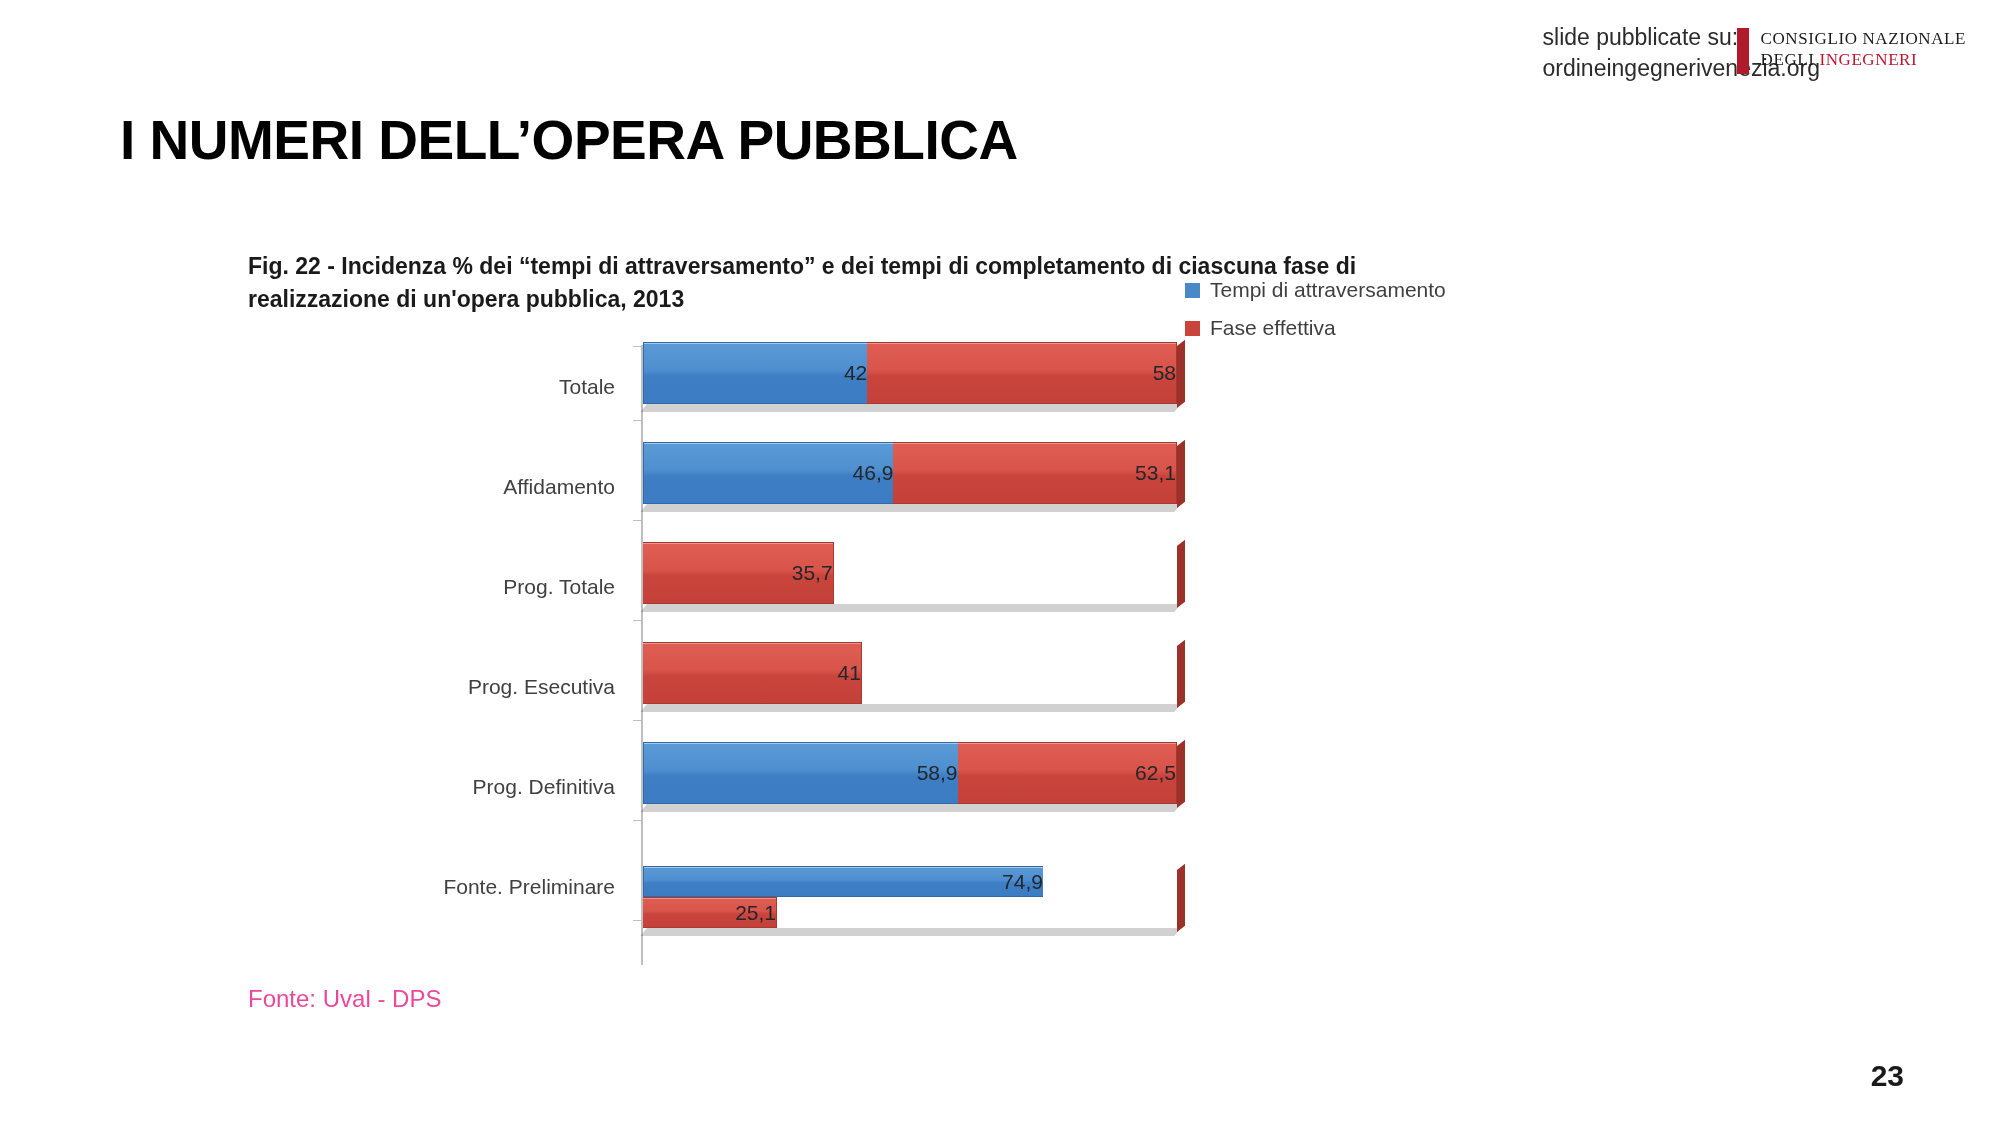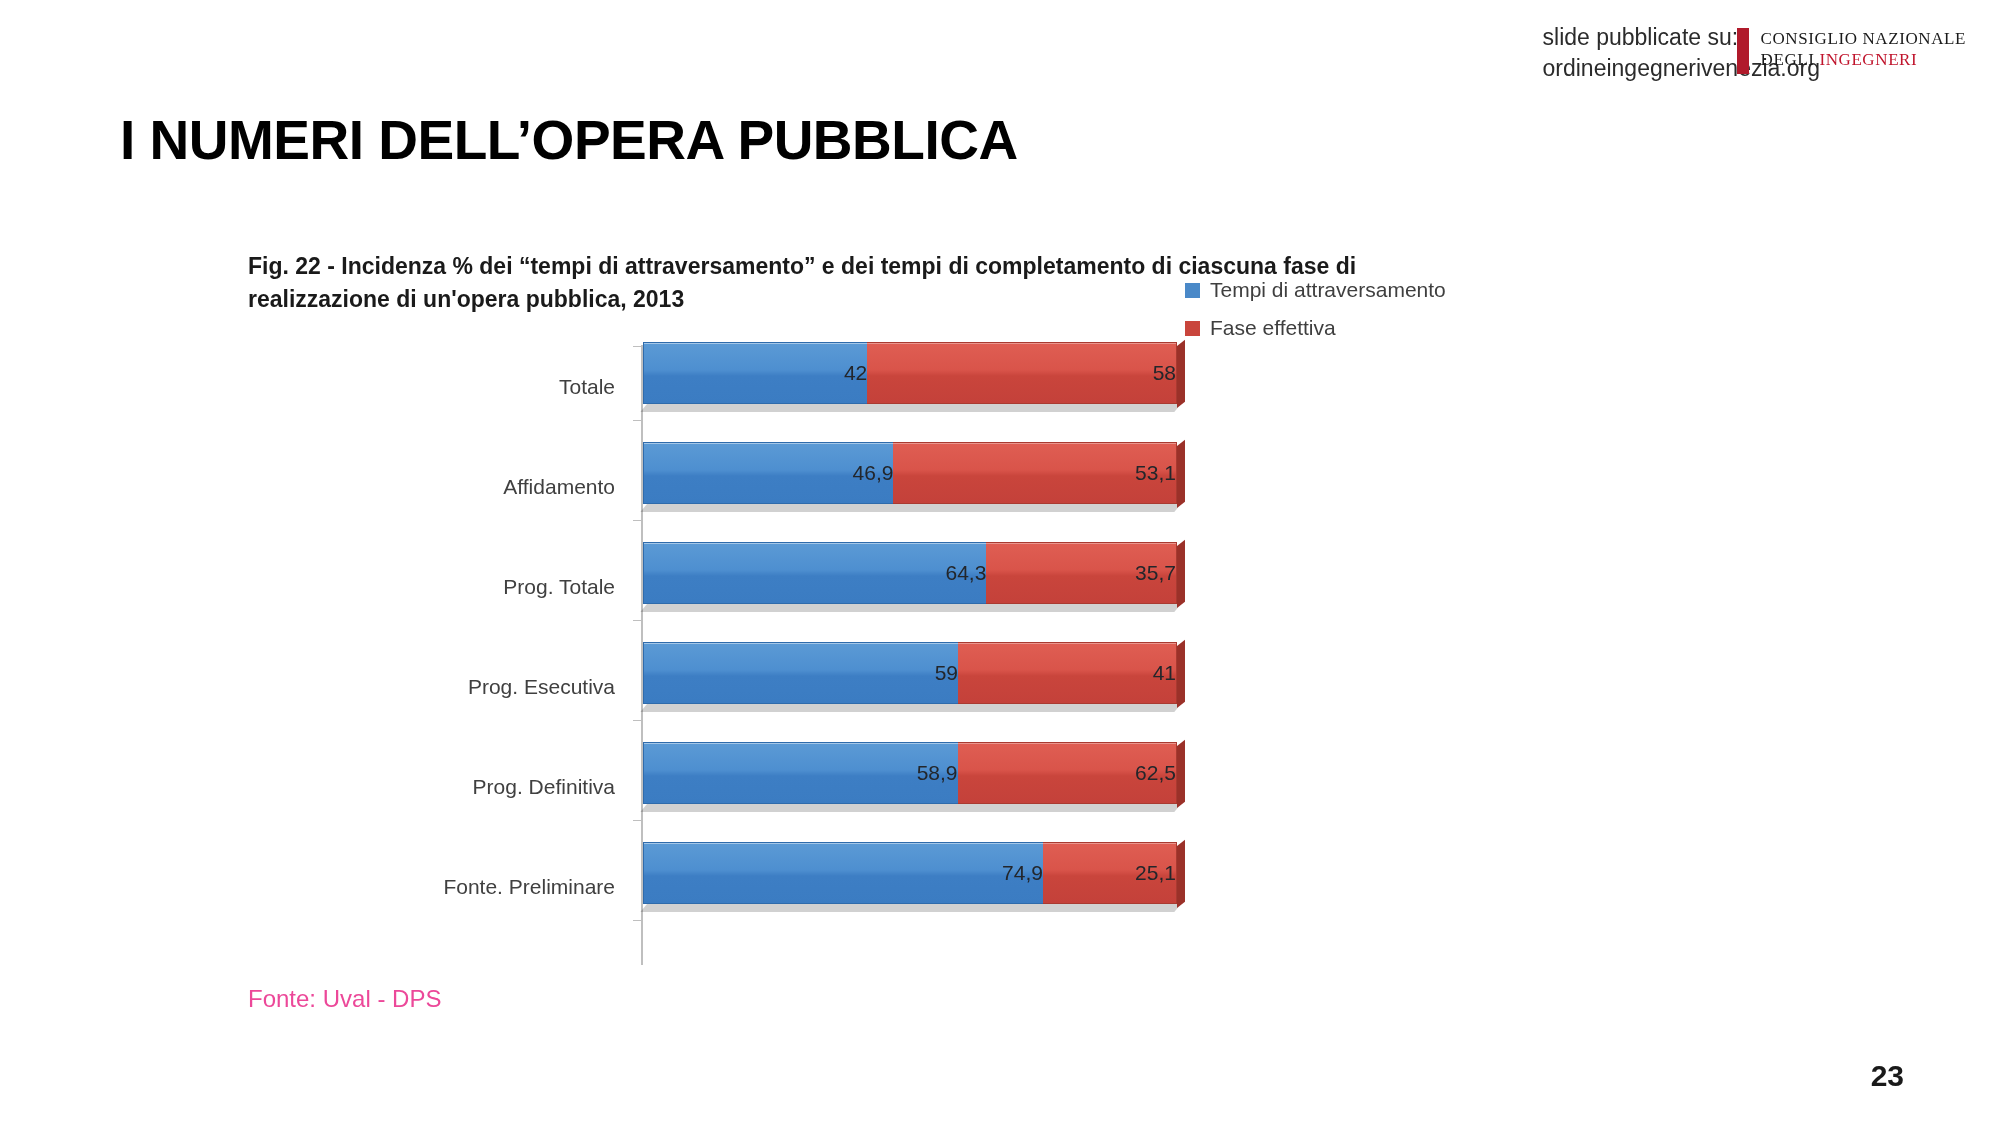--- a/index.html
+++ b/index.html
@@ -263,44 +263,38 @@
       </div>
       <div class="bar-row" style="top: 104px;">
         <div class="seg blue" style="width: 250.446px;">
           <span class="val">46,9</span>
         </div>
         <div class="seg red" style="width: 283.554px;">
           <span class="val">53,1</span>
         </div>
       </div>
       <div class="bar-row" style="top: 204px;">
-        <div class="seg blue" style="width: 343.362px;">
-          <span class="val">64,3</span>
-        </div>
         <div class="seg red" style="width: 190.638px;">
           <span class="val">35,7</span>
         </div>
       </div>
       <div class="bar-row" style="top: 304px;">
-        <div class="seg blue" style="width: 315.06px;">
-          <span class="val">59</span>
-        </div>
         <div class="seg red" style="width: 218.94px;">
           <span class="val">41</span>
         </div>
       </div>
       <div class="bar-row" style="top: 404px; border-radius: 20px;">
         <div class="seg blue" style="width: 314.526px;">
           <span class="val">58,9</span>
         </div>
         <div class="seg red" style="width: 219.474px;">
           <span class="val">62,5</span>
         </div>
       </div>
-      <div class="bar-row" style="top: 504px;">
+      <div class="bar-row" style="top: 528px; flex-direction: column;">
         <div class="seg blue" style="width: 399.966px;">
           <span class="val">74,9</span>
         </div>
         <div class="seg red" style="width: 134.034px;">
           <span class="val">25,1</span>
         </div>
       </div>
     </div>
 <div class="tick" style="top: 82px;"></div>
     <div class="tick" style="top: 182px;"></div>

